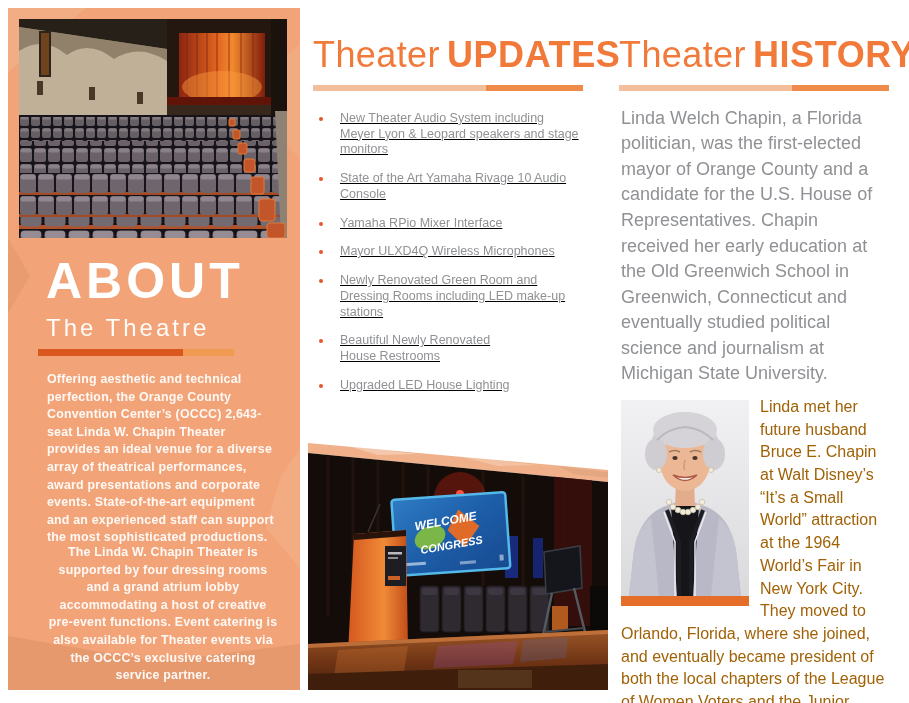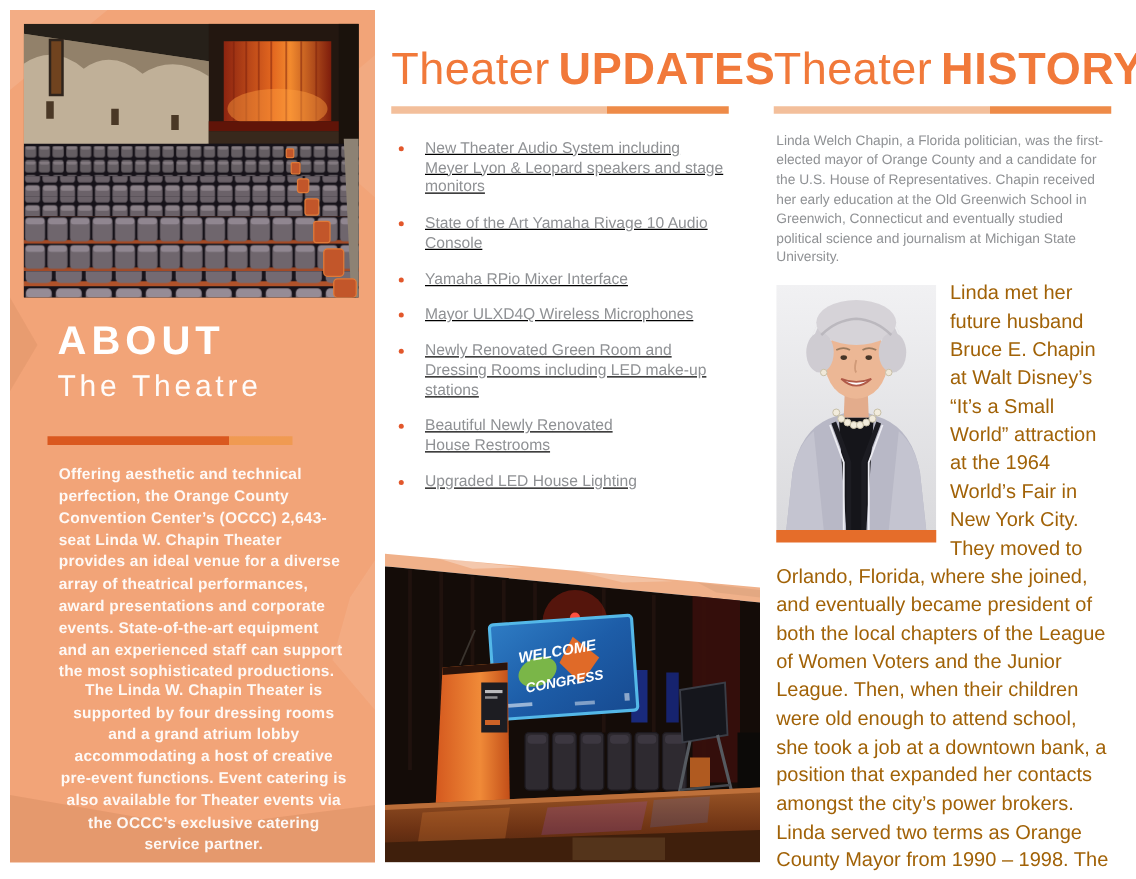--- a/index.html
+++ b/index.html
@@ -4,21 +4,21 @@
 <style>
   html,body{margin:0;padding:0;background:#ffffff;}
   .page{position:relative;width:909px;height:703px;background:#ffffff;overflow:hidden;
         font-family:"Liberation Sans",sans-serif;}
 
   
   .about-panel{position:absolute;left:8px;top:8px;width:292px;height:682px;background:#f2a478;}
   .panel-texture{position:absolute;inset:0;pointer-events:none;}
   .about-photo{position:absolute;left:11px;top:11px;width:268px;height:219px;}
   .about-title{position:absolute;left:38px;top:248px;margin:0;color:#ffffff;line-height:1;}
-  .about-title .main{display:block;font-size:32px;font-weight:800;letter-spacing:4px;}
+  .about-title .main{display:block;font-size:50px;font-weight:800;letter-spacing:4px;}
   .about-title .sub{display:block;margin-top:10px;font-size:24px;font-weight:300;letter-spacing:3px;color:rgba(255,255,255,.96);}
   .about-divider{position:absolute;left:30px;top:341px;width:196px;height:7px;
         background:linear-gradient(to right,#da581f 0 74%,#f09a52 74% 100%);}
   .about-p{position:absolute;left:39px;width:232px;margin:0;color:rgba(255,255,255,.93);
         font-size:12.4px;line-height:1.42;font-weight:600;letter-spacing:.2px;}
   .about-p1{top:363px;}
   .about-p2{top:536px;text-align:center;}
 
   
   .col{position:absolute;top:30px;width:272px;}
@@ -32,21 +32,21 @@
   
   .bullets{list-style:none;margin:20px 0 0 0;padding:0;text-decoration:underline;}
   .bullets li{display:flex;margin:0 0 13px 6px;}
   .bullets .dot{flex:0 0 auto;width:4px;height:4px;border-radius:50%;background:#e2572b;margin:6px 17px 0 0;}
   .bullets .txt{color:#8f9194;font-size:12.5px;line-height:1.26;width:240px;white-space:pre-line;}
 
   
   .stage-photo{position:absolute;left:308px;top:436px;width:300px;height:254px;}
 
   
-  .history-p1{margin:15px 0 0 2px;width:268px;color:#8f9194;font-size:11px;line-height:1.42;}
+  .history-p1{margin:15px 0 0 2px;width:268px;color:#8f9194;font-size:18px;line-height:1.42;}
   .history-body{margin:9px 0 0 2px;width:268px;color:#a16207;font-size:16px;line-height:1.42;}
   .portrait-float{float:left;width:128px;margin:4px 11px 4px 0;}
   .portrait-float svg{display:block;}
   .portrait-bar{display:block;width:128px;height:10px;background:#e56d2a;}
 </style>
 </head>
 <body>
 
 <div class="page">
 

